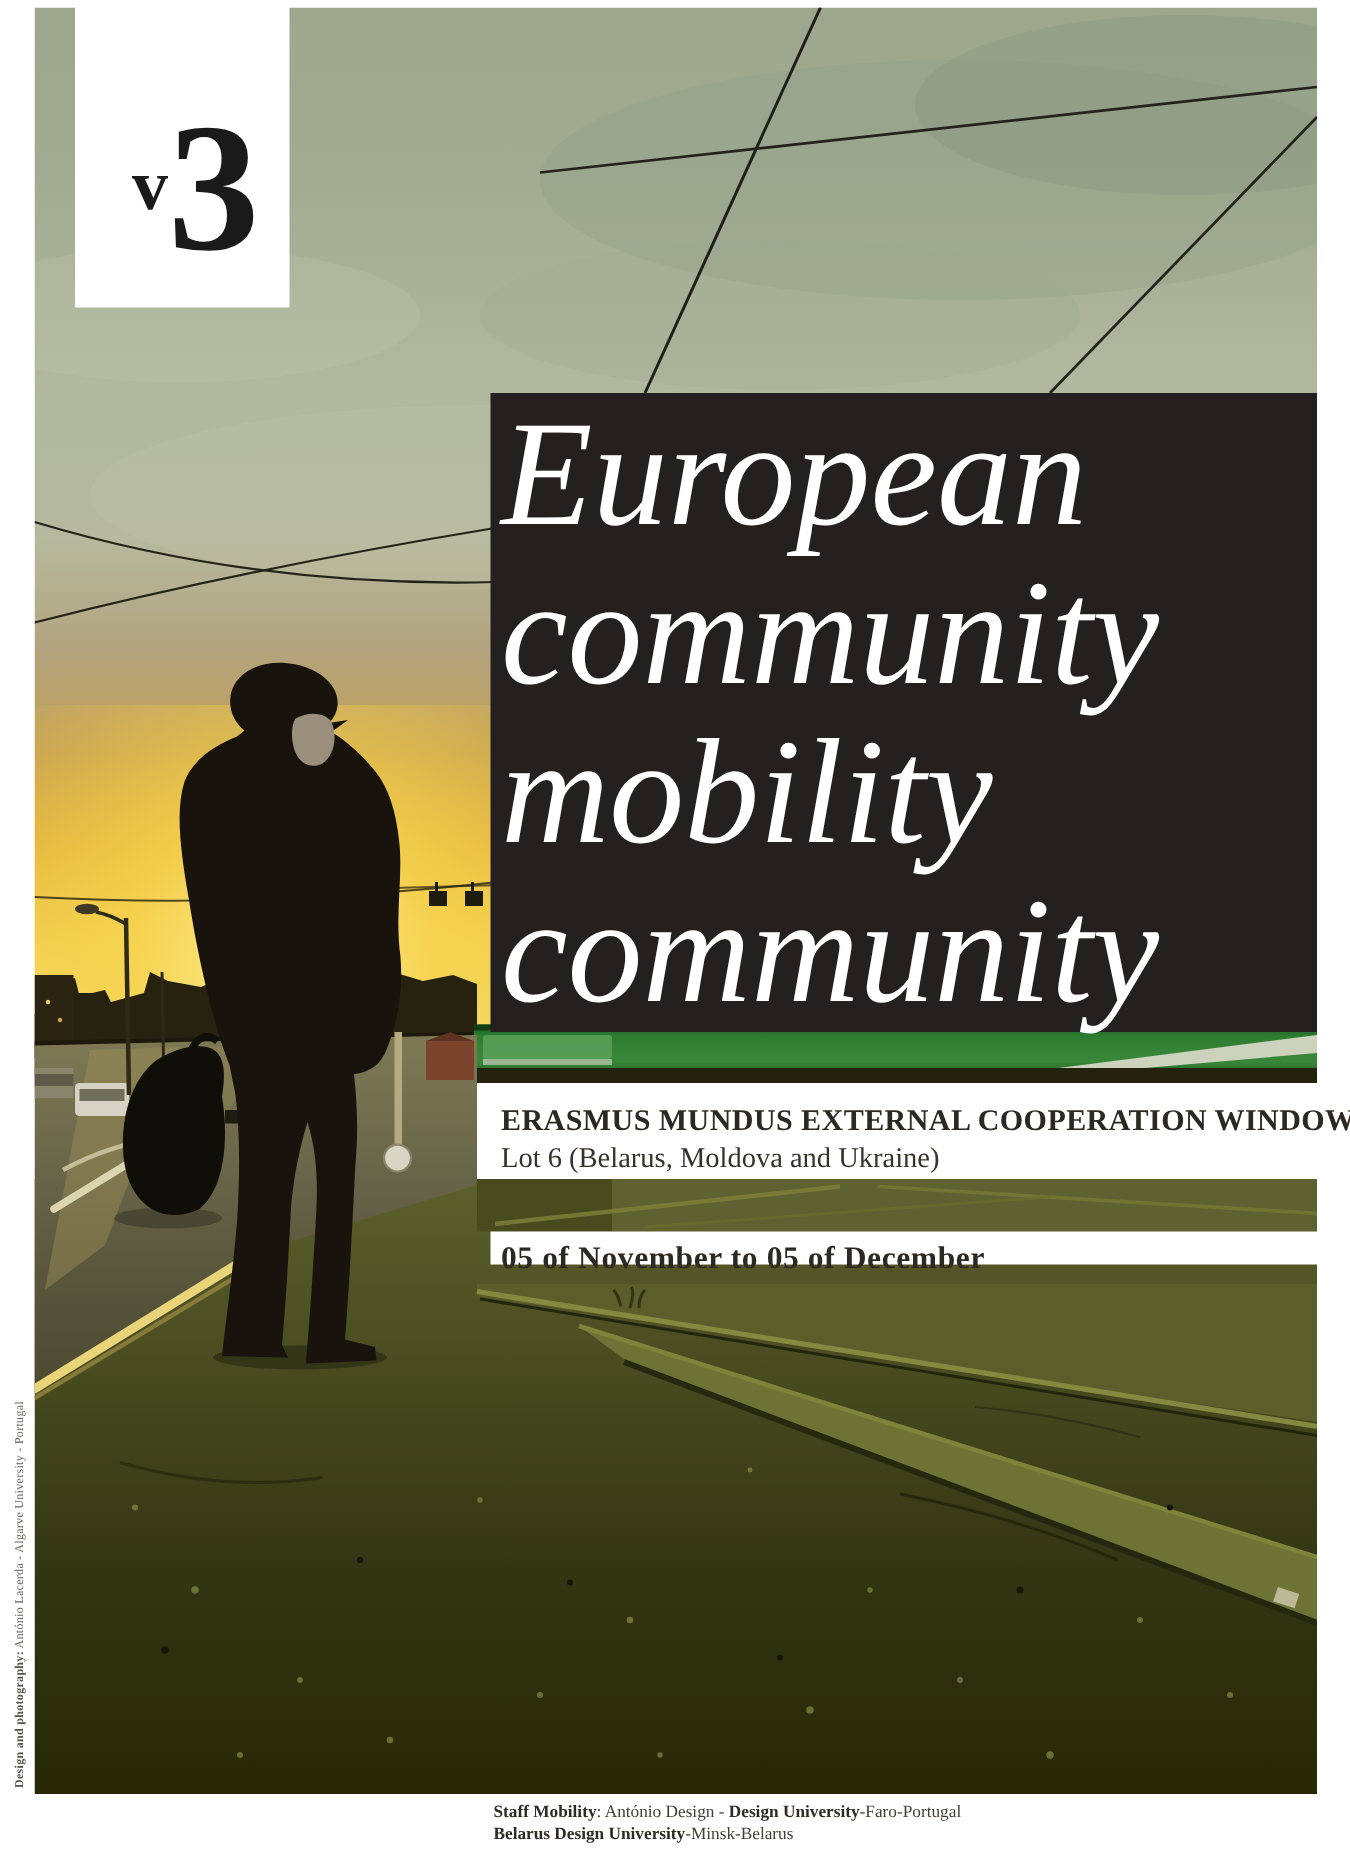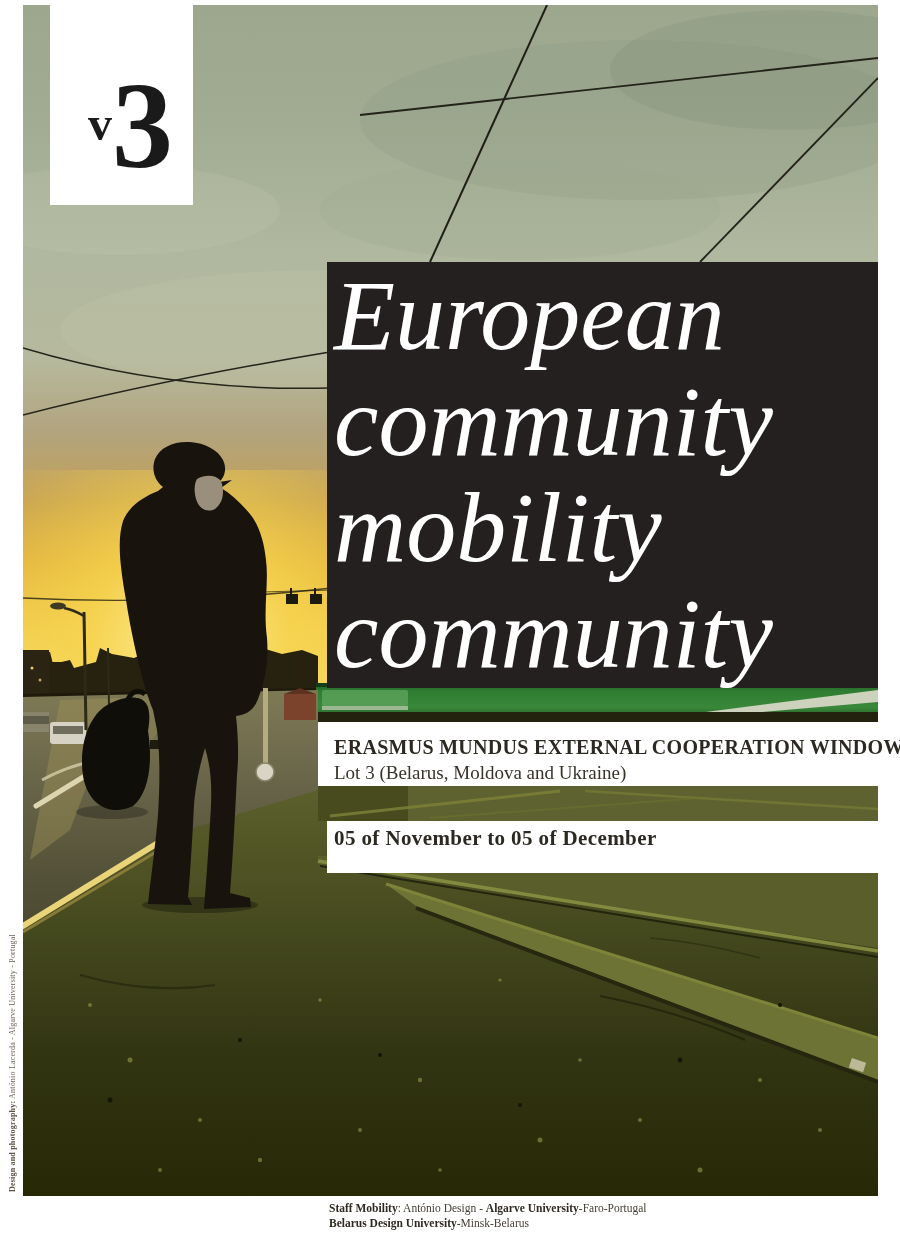--- a/index.html
+++ b/index.html
@@ -22,21 +22,21 @@
   }
 
   .program-strip{
     position:absolute;left:327px;top:726px;width:551px;height:60px;background:#ffffff;
     box-sizing:border-box;padding:8px 0 0 7px;white-space:nowrap;
   }
   .program-heading{font-weight:700;font-size:20px;line-height:26px;letter-spacing:.3px;color:#2c2922;}
   .program-subheading{font-size:19px;line-height:26px;color:#37332a;}
 
   .date-strip{
-    position:absolute;left:327px;top:821px;width:551px;height:52px;background:#ffffff;
+    position:absolute;left:327px;top:821px;width:551px;height:22px;background:#ffffff;
     white-space:nowrap;
   }
   .date-strip span{display:inline-block;font-weight:700;font-size:21px;line-height:35px;
     padding-left:7px;letter-spacing:.4px;color:#2c2922;}
 
   .footer{position:absolute;left:329px;top:1201px;font-size:11.5px;line-height:15px;color:#433e33;white-space:nowrap;}
   .footer b{color:#2f2b22;}
 
   .side-credit{
     position:absolute;left:8px;top:1192px;transform:rotate(-90deg);transform-origin:0 0;
@@ -245,29 +245,29 @@
 
   <div class="title-block">
     <div>European</div>
     <div>community</div>
     <div>mobility</div>
     <div>community</div>
   </div>
 
   <div class="program-strip">
     <div class="program-heading">ERASMUS MUNDUS EXTERNAL COOPERATION WINDOWS</div>
-    <div class="program-subheading">Lot 3 (Belarus, Moldova and Ukraine)</div>
+    <div class="program-subheading">Lot 6 (Belarus, Moldova and Ukraine)</div>
   </div>
 
   <div class="date-strip">
     <span>05 of November to 05 of December</span>
   </div>
 
   <div class="footer">
-    <div><b>Staff Mobility</b><span>: António Design - </span><b>Algarve University</b><span>-Faro-Portugal</span></div>
+    <div><b>Staff Mobility</b><span>: António Design - </span><b>Design University</b><span>-Faro-Portugal</span></div>
     <div><b>Belarus Design University</b><span>-Minsk-Belarus</span></div>
   </div>
 
   <div class="side-credit">
     <b>Design and photography:</b><span> António Lacerda - Algarve University - Portugal</span>
   </div>
 
 </div>
 
 </body></html>

